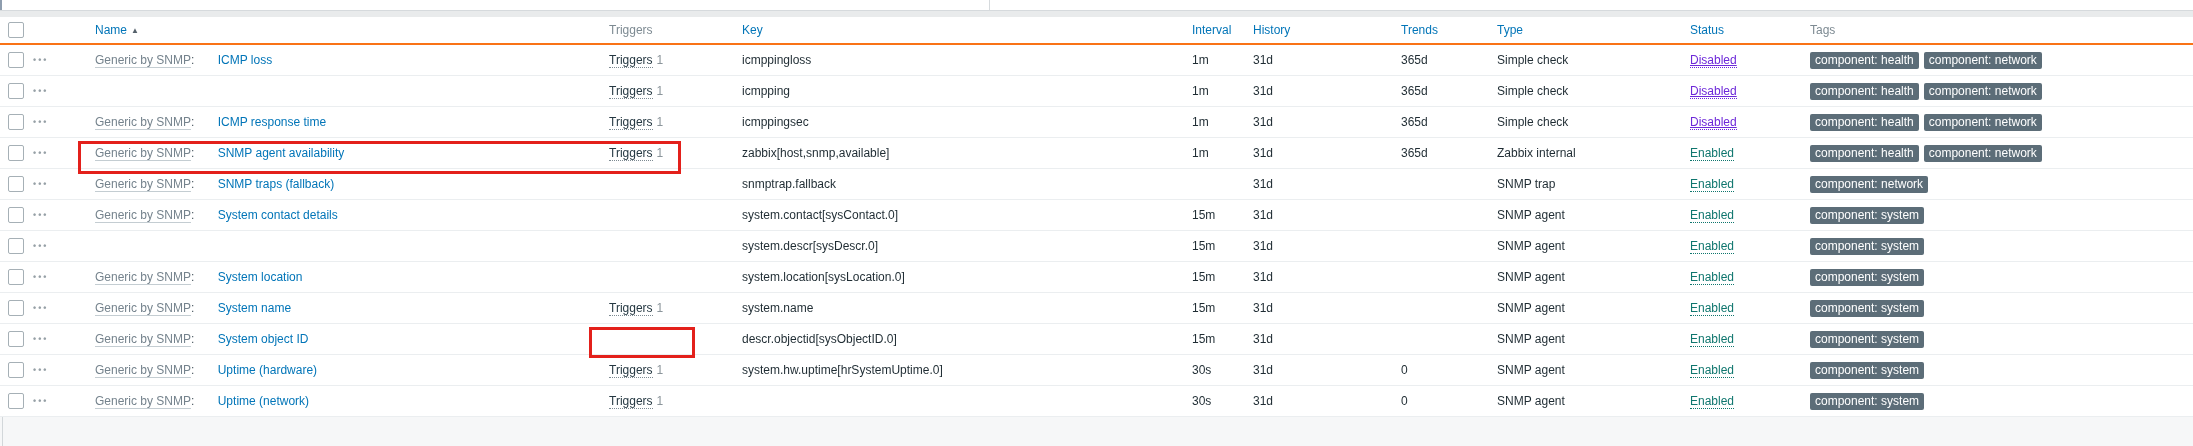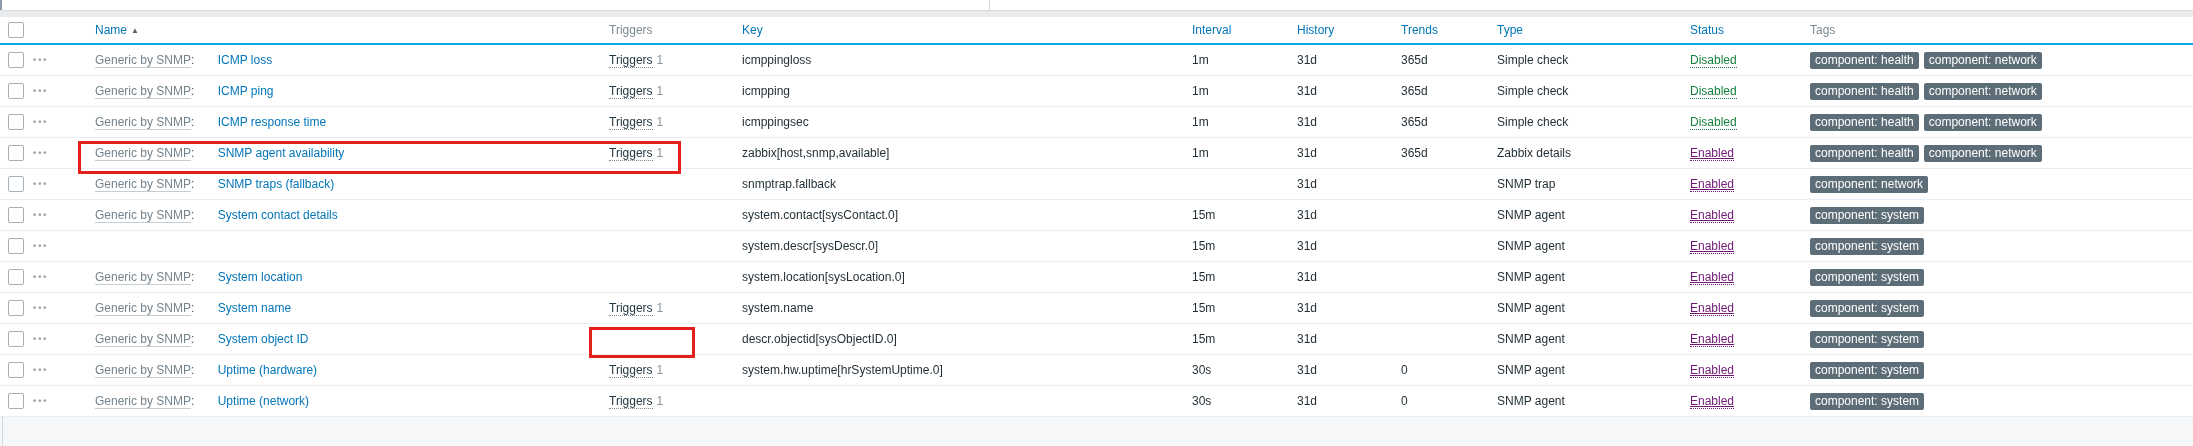--- a/index.html
+++ b/index.html
@@ -6,29 +6,29 @@
   body{
     width:2193px;height:446px;position:relative;overflow:hidden;
     background:#e9ebec;
     font-family:"Liberation Sans",sans-serif;font-size:12px;color:#1f2c33;
   }
   .top-strip{position:absolute;top:0;left:0;width:2193px;height:10px;background:#ffffff;border-bottom:1px solid #d6dadd;}
   .top-strip .left-edge{position:absolute;left:0;top:0;width:2px;height:10px;background:#8e9dae;}
   .top-strip .divider{position:absolute;left:989px;top:0;width:1px;height:10px;background:#d6dadd;}
 
   .table-area{position:absolute;top:17px;left:0;width:2193px;background:#ffffff;}
-  .thead{position:relative;height:26px;border-bottom:2px solid #0ea5e9;background:#ffffff;}
+  .thead{position:relative;height:26px;border-bottom:2px solid #f97316;background:#ffffff;}
   .thead .hcell{position:absolute;top:0;line-height:26px;white-space:nowrap;}
   .row{position:relative;height:30px;border-bottom:1px solid #ebeef0;background:#ffffff;}
   .cell{position:absolute;top:0;line-height:30px;white-space:nowrap;}
   .c-name{left:95px}
   .c-trig{left:609px}
   .c-key{left:742px}
   .c-int{left:1192px}
-  .c-hist{left:1297px}
+  .c-hist{left:1253px}
   .c-trend{left:1401px}
   .c-type{left:1497px}
   .c-status{left:1690px}
   .c-tags{left:1810px}
 
   .hdr-sortable{color:#0275b8;cursor:pointer;}
   .hdr-plain{color:#7d8a92;}
   .sort-arrow{font-size:8px;color:#55616b;margin-left:4px;vertical-align:1px;}
 
   .checkbox{position:absolute;left:8px;width:14px;height:14px;border:1px solid #a6b0b6;border-radius:2px;background:#fff;}
@@ -36,22 +36,22 @@
   .row .checkbox{top:7px;}
   .menu-dots{position:absolute;left:33px;top:0;line-height:30px;color:#96a0a6;font-size:9px;letter-spacing:2px;font-weight:bold;cursor:pointer;}
 
   a{text-decoration:none;cursor:pointer;}
   .tpl-link{color:#75838d;border-bottom:1px solid #c4cdd2;}
   .colon{color:#4d5a62;}
   .item-link{color:#0275b8;padding-left:20px;}
   .trig-link{color:#253842;border-bottom:1px dotted #7d8a92;}
   .trig-count{color:#8b959b;margin-left:4px;}
   .status-link{border-bottom:1px dotted;}
-  .st-enabled{color:#701a75;text-decoration:underline;}
-  .st-disabled{color:#15803d;}
+  .st-enabled{color:#0f766e;}
+  .st-disabled{color:#6d28d9;text-decoration:underline;}
 
   .tag{display:inline-block;background:#5c6d78;color:#ffffff;border-radius:2px;
        padding:0 5px;line-height:17px;margin-right:5px;vertical-align:middle;}
 
   .footer{position:absolute;left:0;top:417px;width:2193px;height:29px;background:#f6f7f8;}
   .footer .left-edge{position:absolute;left:2px;top:0;width:1px;height:29px;background:#d2d7da;}
 
   .annotation{position:absolute;border:3px solid #e3201b;background:transparent;pointer-events:none;z-index:50;}
 </style>
 </head>
@@ -94,23 +94,20 @@
     <span class="cell c-type">Simple check</span>
     <span class="cell c-status">
       <a class="status-link st-disabled">Disabled</a>
     </span>
     <span class="cell c-tags"><span class="tag">component: health</span><span class="tag">component: network</span></span>
   </div>
 
   <div class="row">
     <span class="checkbox"></span>
     <span class="menu-dots">•••</span>
-    <span class="cell c-name">
-      <a class="tpl-link">Generic by SNMP</a><span class="colon">: </span><a class="item-link">ICMP ping</a>
-    </span>
     <span class="cell c-trig">
       <a class="trig-link">Triggers</a><span class="trig-count">1</span>
     </span>
     <span class="cell c-key">icmpping</span>
     <span class="cell c-int">1m</span>
     <span class="cell c-hist">31d</span>
     <span class="cell c-trend">365d</span>
     <span class="cell c-type">Simple check</span>
     <span class="cell c-status">
       <a class="status-link st-disabled">Disabled</a>
@@ -144,21 +141,21 @@
     <span class="cell c-name">
       <a class="tpl-link">Generic by SNMP</a><span class="colon">: </span><a class="item-link">SNMP agent availability</a>
     </span>
     <span class="cell c-trig">
       <a class="trig-link">Triggers</a><span class="trig-count">1</span>
     </span>
     <span class="cell c-key">zabbix[host,snmp,available]</span>
     <span class="cell c-int">1m</span>
     <span class="cell c-hist">31d</span>
     <span class="cell c-trend">365d</span>
-    <span class="cell c-type">Zabbix details</span>
+    <span class="cell c-type">Zabbix internal</span>
     <span class="cell c-status">
       <a class="status-link st-enabled">Enabled</a>
     </span>
     <span class="cell c-tags"><span class="tag">component: health</span><span class="tag">component: network</span></span>
   </div>
 
   <div class="row">
     <span class="checkbox"></span>
     <span class="menu-dots">•••</span>
     <span class="cell c-name">

